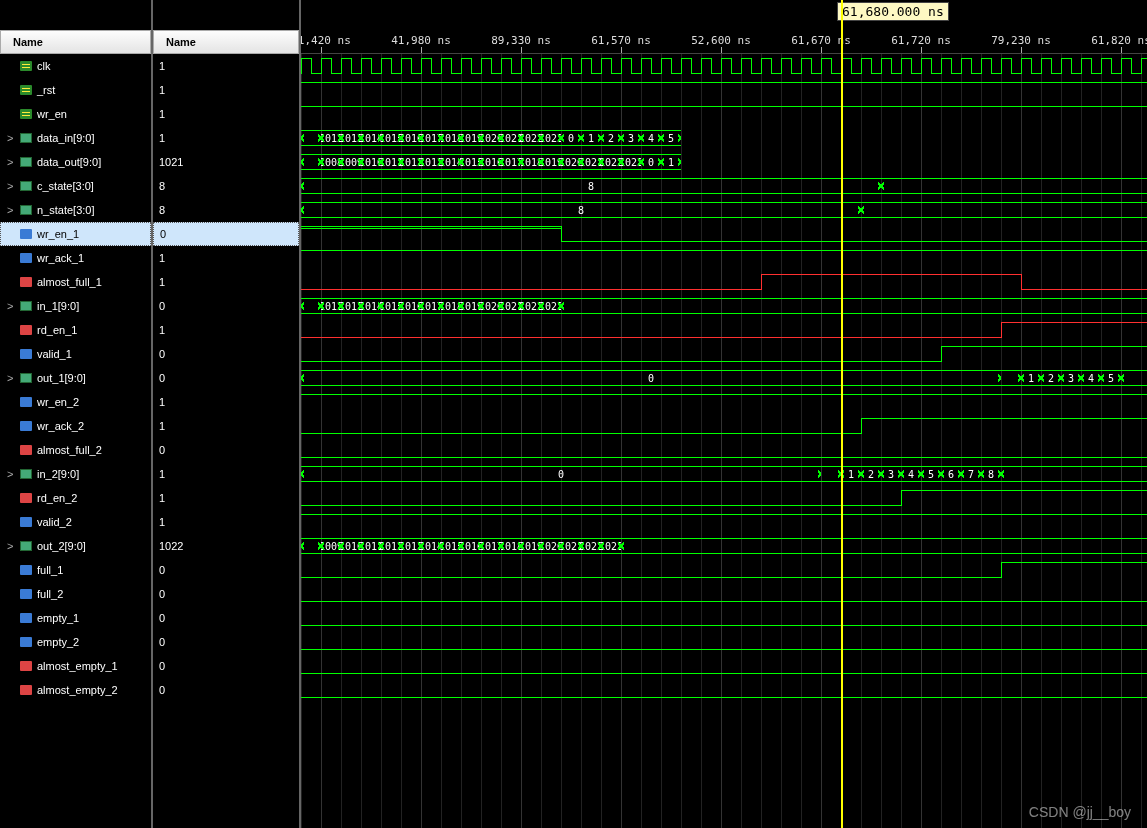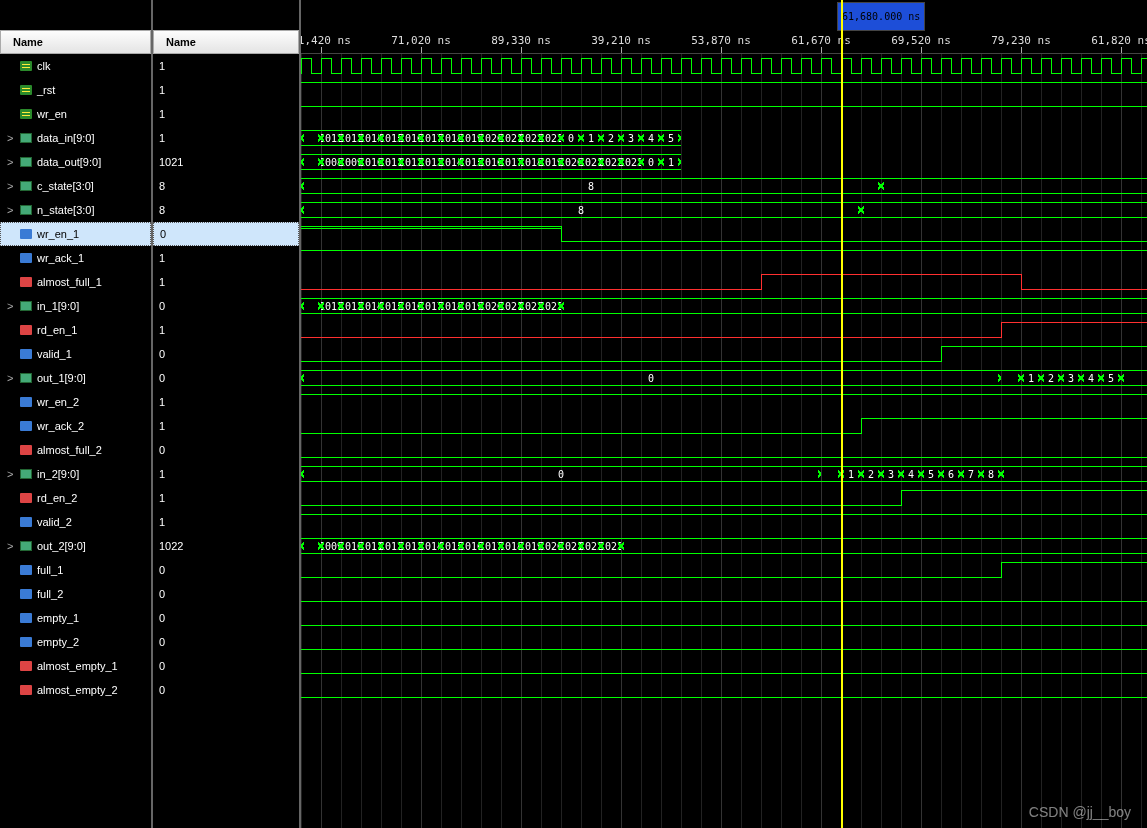--- a/index.html
+++ b/index.html
@@ -49,25 +49,25 @@
   .ico-red { width:12px; height:10px; background:#d44; border-radius:1px;}
   .ico-blue { width:12px; height:10px; background:#3a7bd5; border-radius:1px;}
 
   .value-row { height: 24px; display: flex; align-items: center; padding-left: 6px; color: #fff; }
   .value-row.selected { background: #cfe6fb; color: #000; border:1px dotted #555;}
 
   
   .wave-header { height: 54px; position: relative; }
   .cursor-label {
     position: absolute;
-    background: #1d4ed8;
+    background: #fef9c3;
     color: #000;
     font-family: monospace;
-    font-size: 10px;
-    padding: 8px 4px;
+    font-size: 13px;
+    padding: 1px 4px;
     border: 1px solid #444;
   }
   .ruler { position: absolute; top: 30px; left: 0; right: 0; height: 24px; border-bottom: 1px solid #444; }
   .tick { position: absolute; bottom: 0; width: 1px; height: 6px; background: #aaa; }
   .tick-label { position: absolute; color: #ddd; font-family: monospace; font-size: 11px; bottom: 6px; transform: translateX(-50%); white-space: nowrap; }
 
   .wave-rows { position: absolute; top: 54px; left: 0; right: 0; }
   .wave-row { height: 24px; position: relative; }
   .grid-minor { position:absolute; top:54px; bottom:0; width:1px; background:#222; }
   .cursor-line { position: absolute; top: 0; bottom: 0; width: 2px; background: #ffff00; z-index: 10; }
@@ -325,31 +325,31 @@
         <div class="value-row">0</div>
         <div class="value-row">0</div>
         <div class="value-row">0</div>
       </div>
   </div>
   <div class="wave-panel">
     <div class="wave-header">
       <div class="ruler" id="ruler">
           <div class="tick-label" style="left: 20px;">61,420 ns</div>
           <div class="tick" style="left: 20px;"></div>
-          <div class="tick-label" style="left: 120px;">71,020 ns</div>
+          <div class="tick-label" style="left: 120px;">41,980 ns</div>
           <div class="tick" style="left: 120px;"></div>
           <div class="tick-label" style="left: 220px;">89,330 ns</div>
           <div class="tick" style="left: 220px;"></div>
-          <div class="tick-label" style="left: 320px;">39,210 ns</div>
+          <div class="tick-label" style="left: 320px;">61,570 ns</div>
           <div class="tick" style="left: 320px;"></div>
-          <div class="tick-label" style="left: 420px;">53,870 ns</div>
+          <div class="tick-label" style="left: 420px;">52,600 ns</div>
           <div class="tick" style="left: 420px;"></div>
           <div class="tick-label" style="left: 520px;">61,670 ns</div>
           <div class="tick" style="left: 520px;"></div>
-          <div class="tick-label" style="left: 620px;">69,520 ns</div>
+          <div class="tick-label" style="left: 620px;">61,720 ns</div>
           <div class="tick" style="left: 620px;"></div>
           <div class="tick-label" style="left: 720px;">79,230 ns</div>
           <div class="tick" style="left: 720px;"></div>
           <div class="tick-label" style="left: 820px;">61,820 ns</div>
           <div class="tick" style="left: 820px;"></div>
         </div>
     </div>
     <div id="grid">
         <div class="grid-minor" style="left: 0px;"></div>
         <div class="grid-minor" style="left: 20px; background: rgb(51, 51, 51);"></div>

